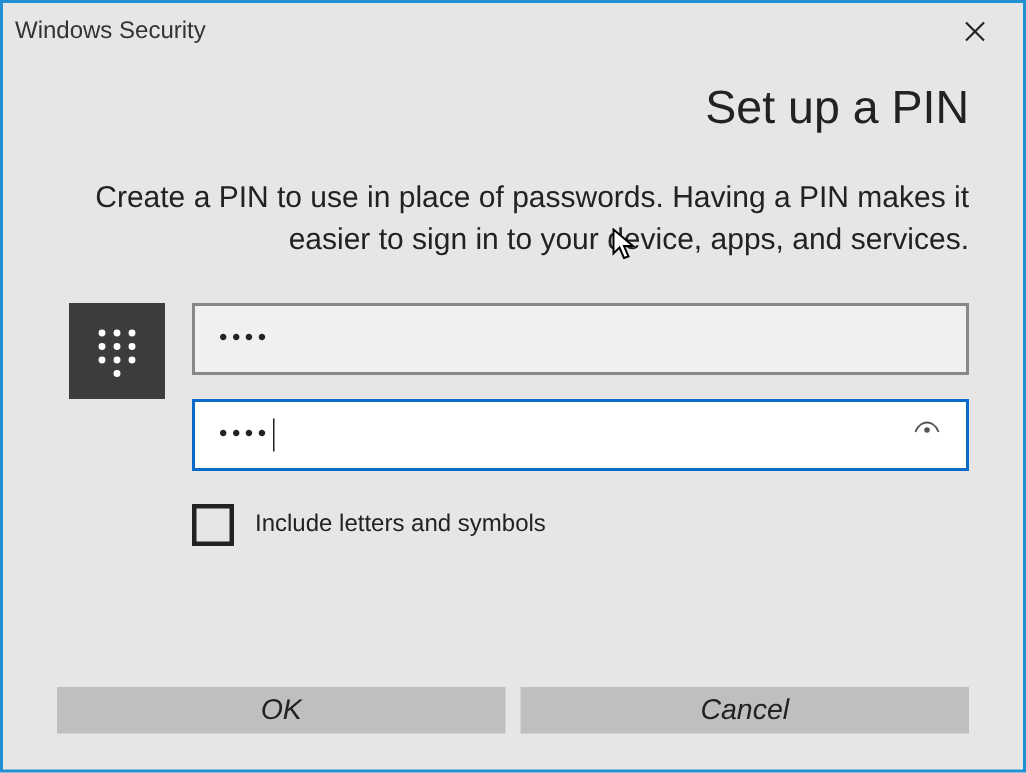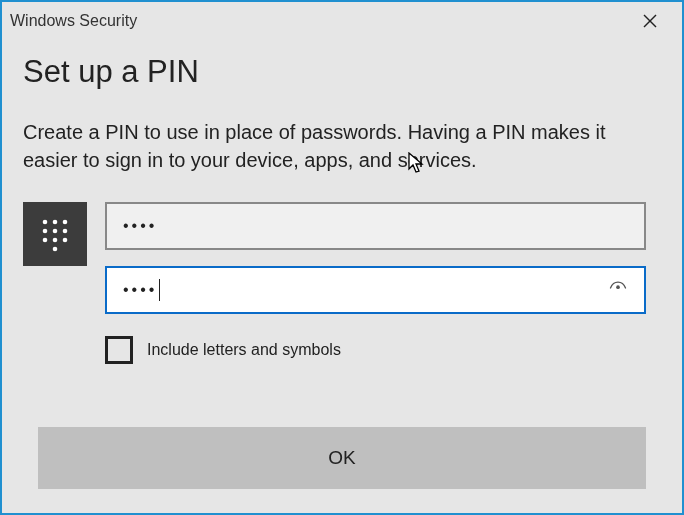--- a/index.html
+++ b/index.html
@@ -39,21 +39,22 @@
       justify-content: center;
       color: #222;
       font-size: 15px;
       cursor: pointer;
     }
     .close-btn svg {
       width: 14px;
       height: 14px;
     }
     .content {
-      padding: 0 36px 0 21px;
+      padding: 0 36px 0 44px;
+      text-align: right;
     }
     .heading {
       font-size: 31px;
       font-weight: 400;
       color: #222;
       margin-top: 14px;
       margin-bottom: 28px;
     }
     .description {
       font-size: 20px;
@@ -146,30 +147,31 @@
     .buttons {
       position: absolute;
       bottom: 24px;
       left: 36px;
       right: 36px;
       display: flex;
       gap: 10px;
     }
     .btn {
       flex: 1;
-      height: 62px;
+      height: 31px;
       background: #bfbfbf;
       border: none;
       font-size: 19px;
       color: #222;
       display: flex;
       align-items: center;
       justify-content: center;
       cursor: pointer;
       font-family: inherit;
+      font-style: italic;
     }
     .cursor-arrow {
       position: absolute;
       left: 406px;
       top: 150px;
       pointer-events: none;
     }
     .cursor-arrow svg {
       width: 18px;
       height: 22px;
@@ -228,20 +230,21 @@
     </div>
 
     <div class="checkbox-row">
       <div class="checkbox"></div>
       <span class="checkbox-label">Include letters and symbols</span>
     </div>
   </div>
 
   <div class="buttons">
     <button class="btn">OK</button>
+    <button class="btn">Cancel</button>
   </div>
 
   <div class="cursor-arrow">
     <svg viewBox="0 0 18 22">
       <path d="M1 1 L1 17 L5 13 L8 20 L11 19 L8 12 L14 12 Z" fill="#fff" stroke="#000" stroke-width="1.3"></path>
     </svg>
   </div>
 
 </div>
 

